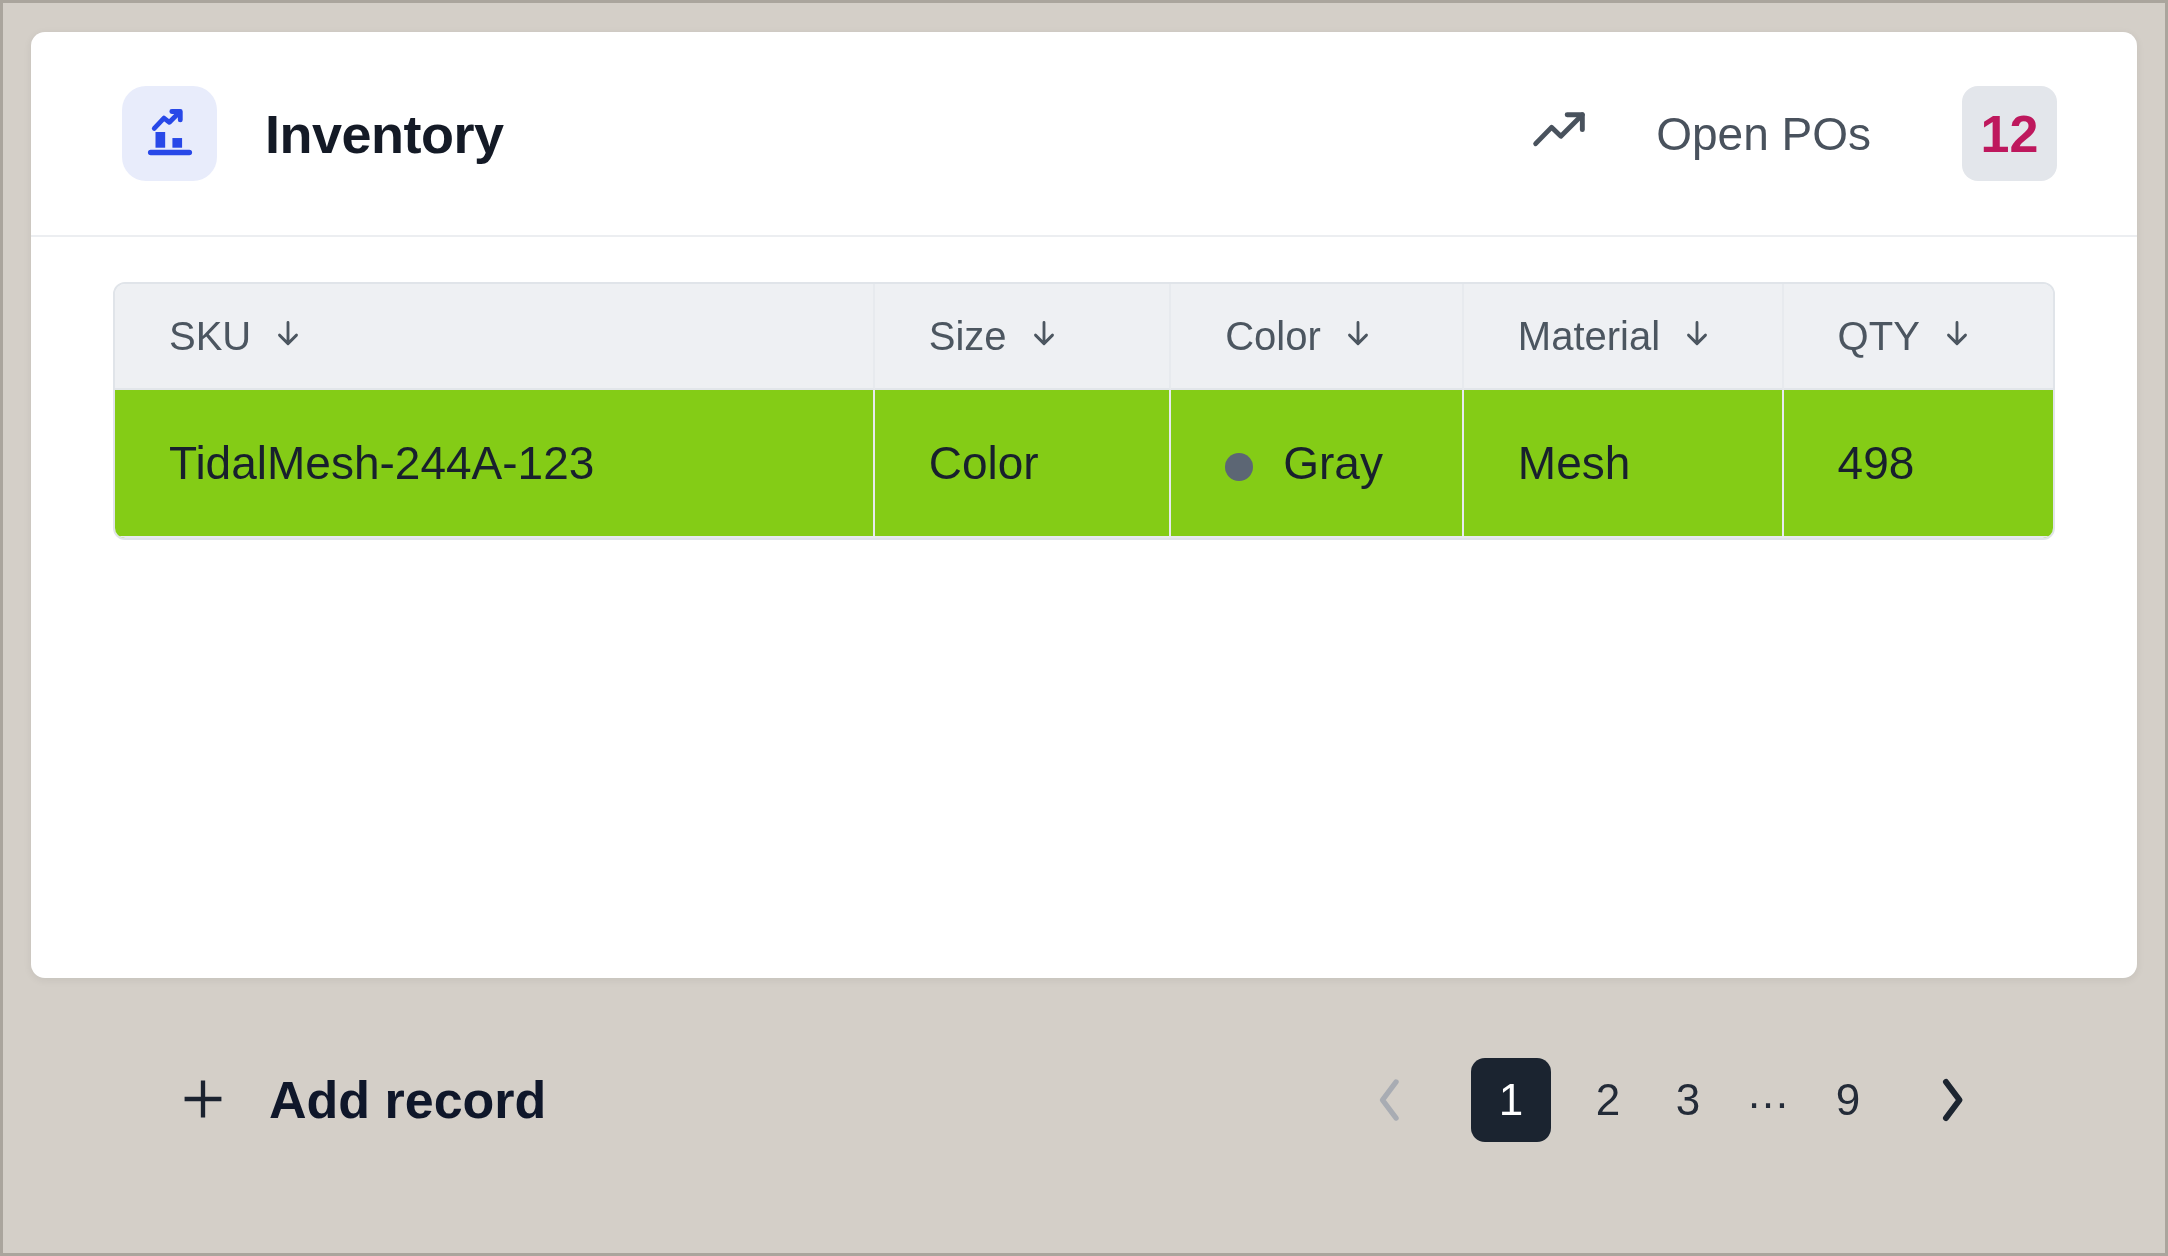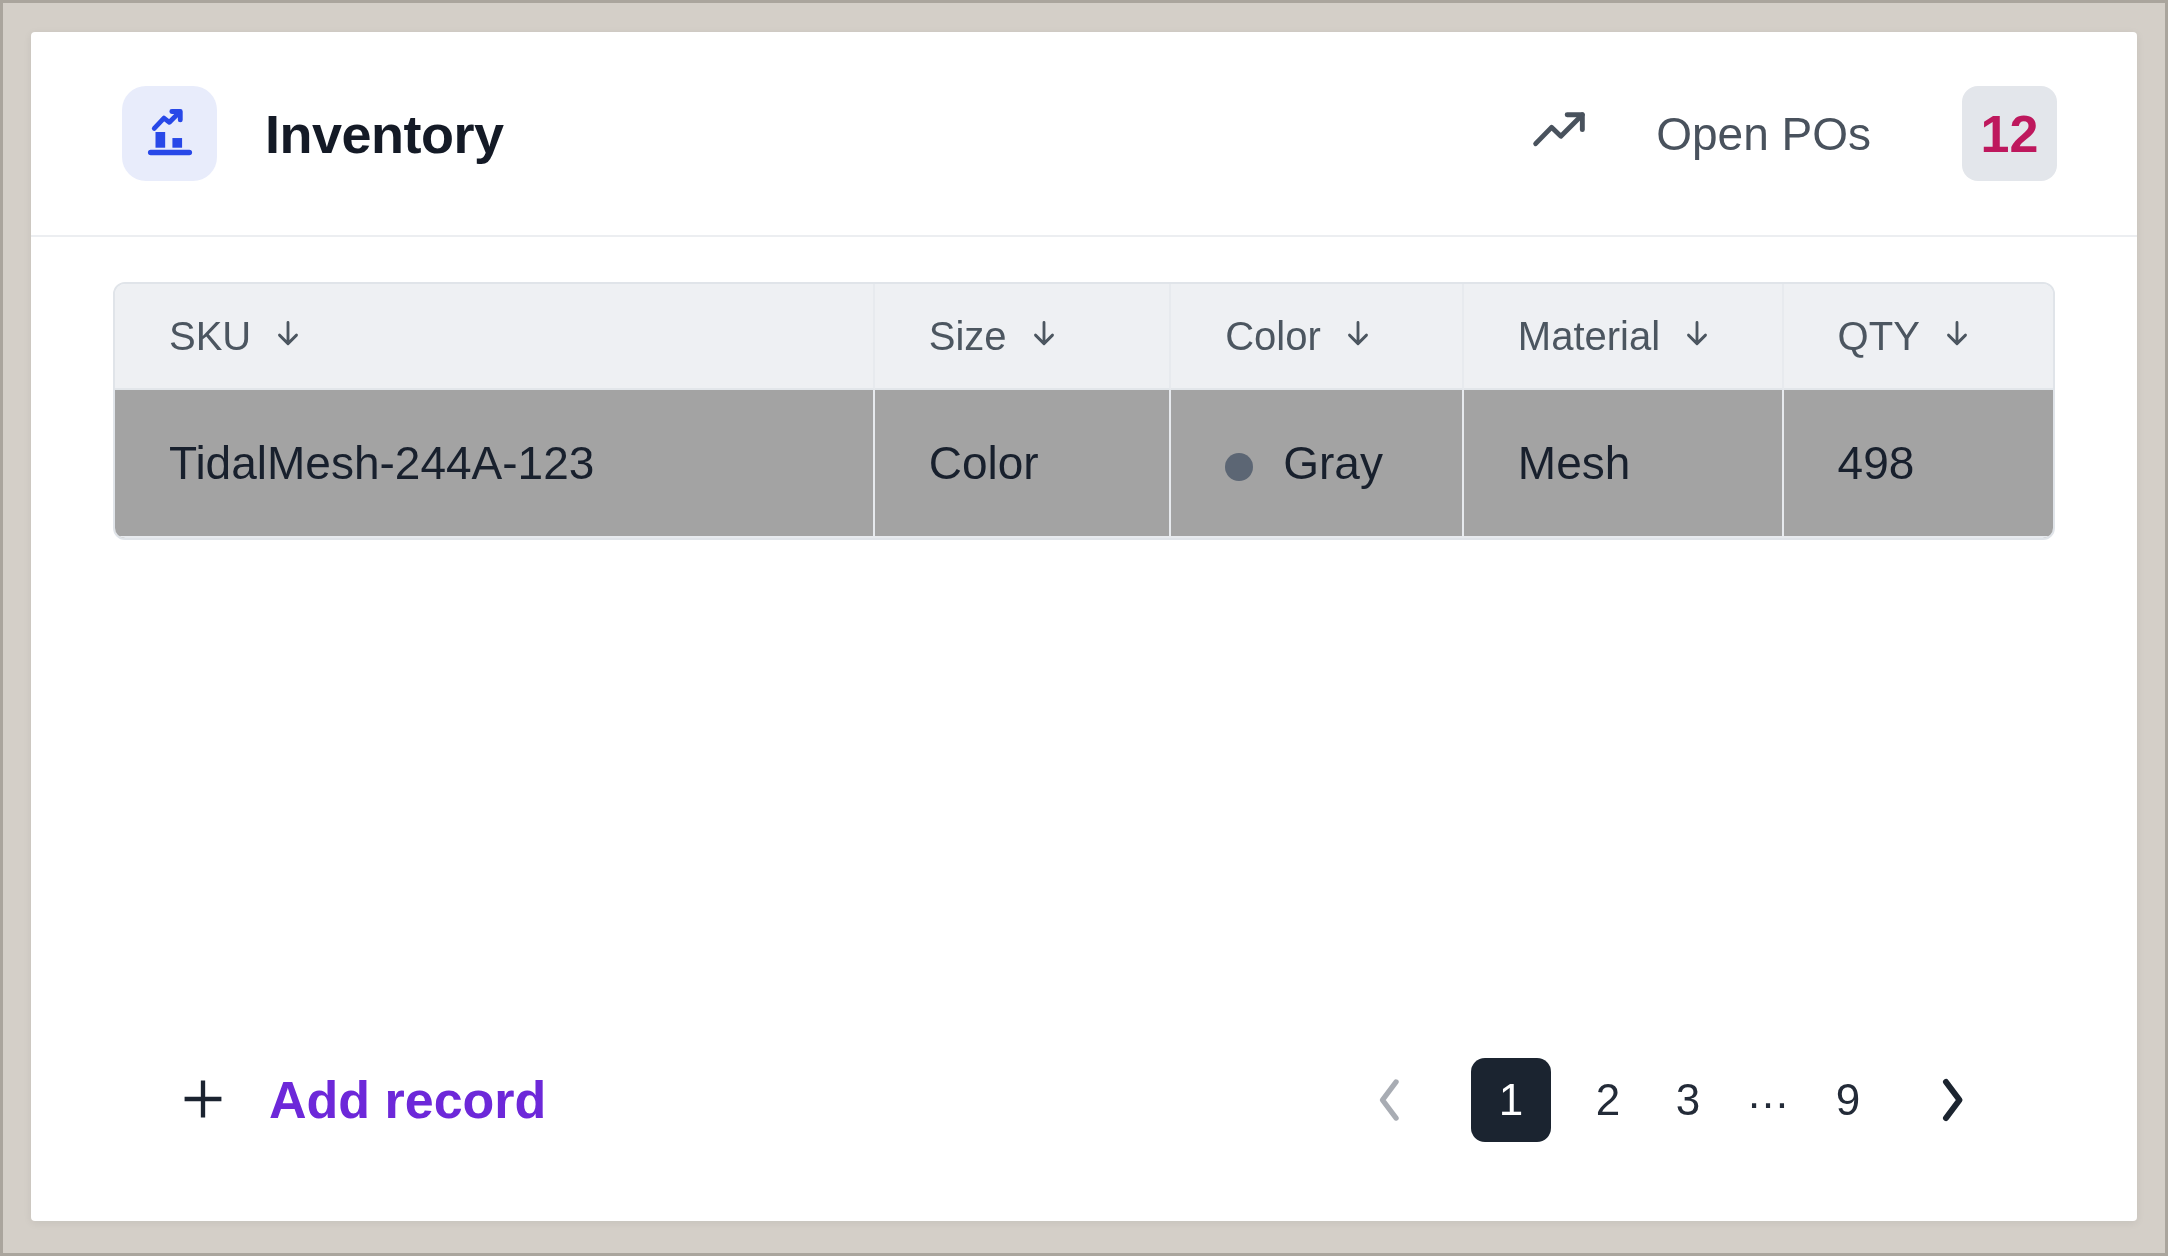--- a/index.html
+++ b/index.html
@@ -12,23 +12,23 @@
   }
   .frame-edge {
     position: absolute; inset: 0;
     border: 3px solid #aaa59d;
     pointer-events: none;
     z-index: 10;
   }
   .card {
     position: absolute;
     left: 31px; top: 32px;
-    width: 2106px; height: 1189px;
+    width: 2106px; height: 946px;
     background: #ffffff;
-    border-radius: 4px;
+    border-radius: 14px;
     box-shadow: 0 2px 8px rgba(20,24,32,0.07);
   }
   
   .card-header {
     position: absolute;
     left: 0; right: 0; top: 0;
     height: 205px;
     display: flex;
     align-items: center;
     padding: 0 80px 0 91px;
@@ -94,21 +94,21 @@
     font-size: 40px;
     font-weight: 400;
     color: #4c5660;
     padding: 0 0 0 54px;
     border-bottom: 2px solid #e2e6ea;
     cursor: pointer;
     white-space: nowrap;
   }
   table.inventory td {
     height: 148px;
-    background: #a3a3a3;
+    background: #84cc16;
     font-size: 46px;
     font-weight: 400;
     color: #18202d;
     padding: 0 0 0 54px;
     white-space: nowrap;
   }
   table.inventory th:not(:last-child),
   table.inventory td:not(:last-child) {
     border-right: 2px solid #e7eaee;
   }
@@ -136,21 +136,21 @@
   .add-record {
     display: flex; align-items: center;
     gap: 40px;
     cursor: pointer;
     background: none; border: none;
     font-family: inherit;
   }
   .add-record-label {
     font-size: 52px;
     font-weight: 600;
-    color: #6d28d9;
+    color: #0f172a;
   }
   .pagination {
     display: flex;
     align-items: center;
     gap: 34px;
   }
   .page-item {
     min-width: 46px;
     height: 84px;
     display: flex; align-items: center; justify-content: center;

